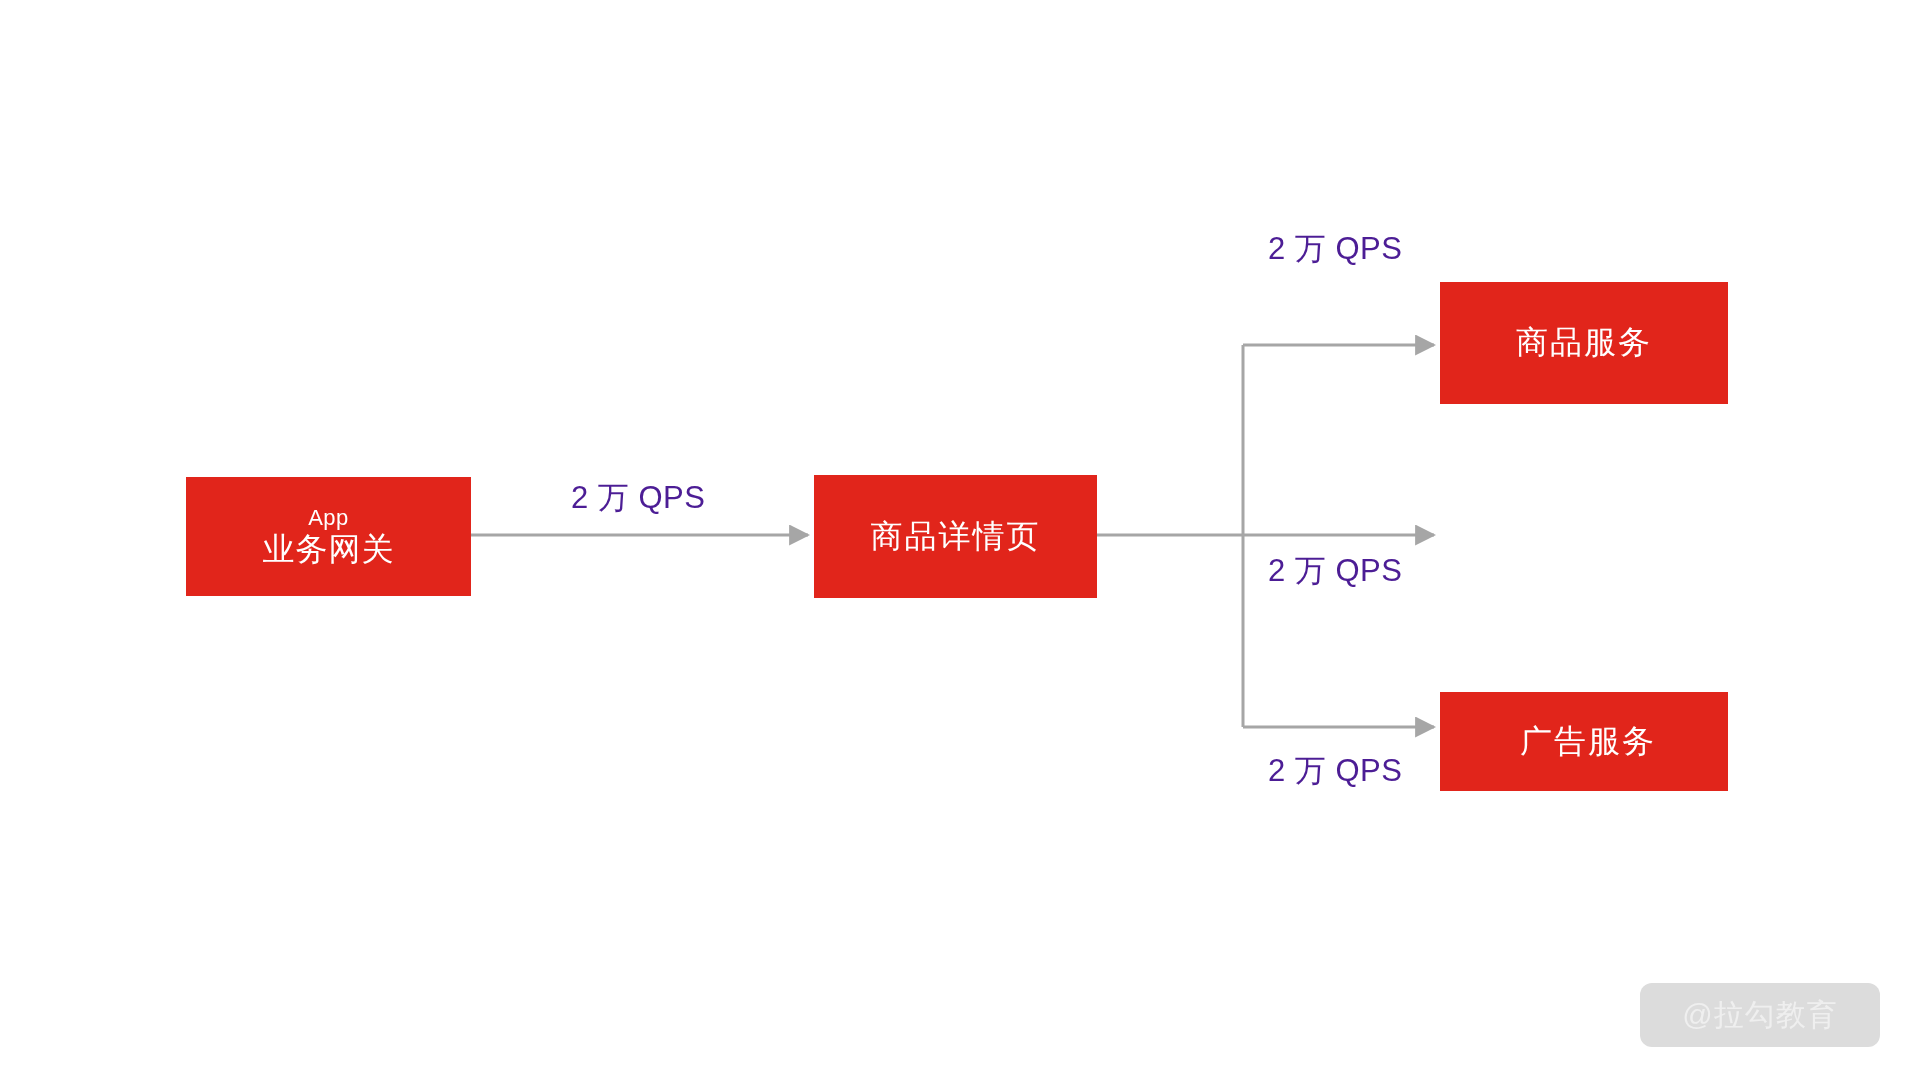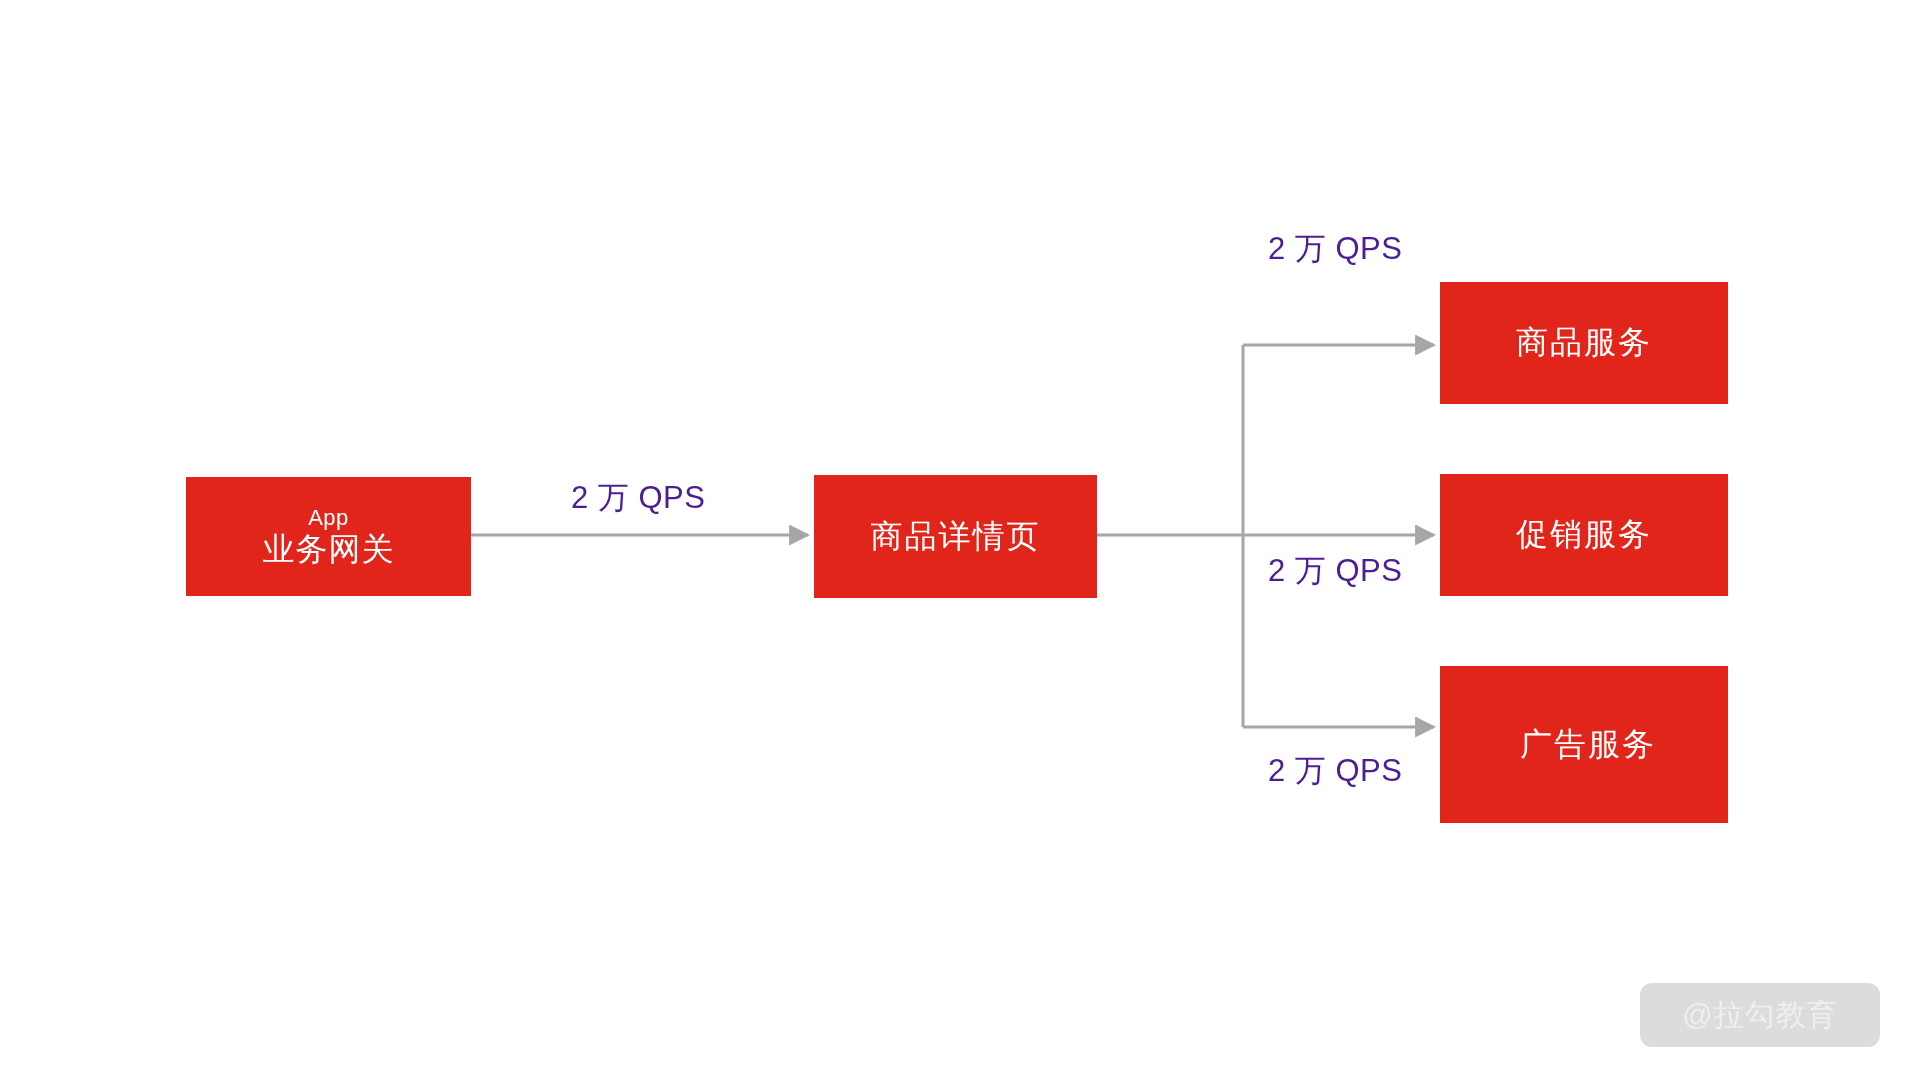--- a/index.html
+++ b/index.html
@@ -52,21 +52,21 @@
   }
   .node.single .line-1 {
     font-size: 32px;
     letter-spacing: 2px;
   }
 
   #node-app      { left: 186px; top: 477px; width: 285px; height: 119px; }
   #node-gateway  { left: 814px; top: 475px; width: 283px; height: 123px; }
   #node-product  { left: 1440px; top: 282px; width: 288px; height: 122px; }
   #node-promo    { left: 1440px; top: 474px; width: 288px; height: 122px; }
-  #node-ads      { left: 1440px; top: 666px; width: 288px; height: 157px; padding-left: 8px; }
+  #node-ads      { left: 1440px; top: 692px; width: 288px; height: 99px; padding-left: 8px; }
 
   
   .edge-label {
     position: absolute;
     color: #4c1d95;
     font-size: 31px;
     white-space: nowrap;
     letter-spacing: 0.5px;
   }
   #label-app-gateway { left: 571px; top: 477px; }
@@ -122,23 +122,20 @@
   </div>
 
   <div class="node single" id="node-gateway">
     <div class="line-1">商品详情页</div>
   </div>
 
   <div class="node single" id="node-product">
     <div class="line-1">商品服务</div>
   </div>
 
-  <div class="node single" id="node-promo">
-    <div class="line-1">促销服务</div>
-  </div>
 
   <div class="node single" id="node-ads">
     <div class="line-1">广告服务</div>
   </div>
 
   <div class="edge-label" id="label-app-gateway">2 万 QPS</div>
 
   <div class="edge-label" id="label-product">2 万 QPS</div>
 
   <div class="edge-label" id="label-promo">2 万 QPS</div>

